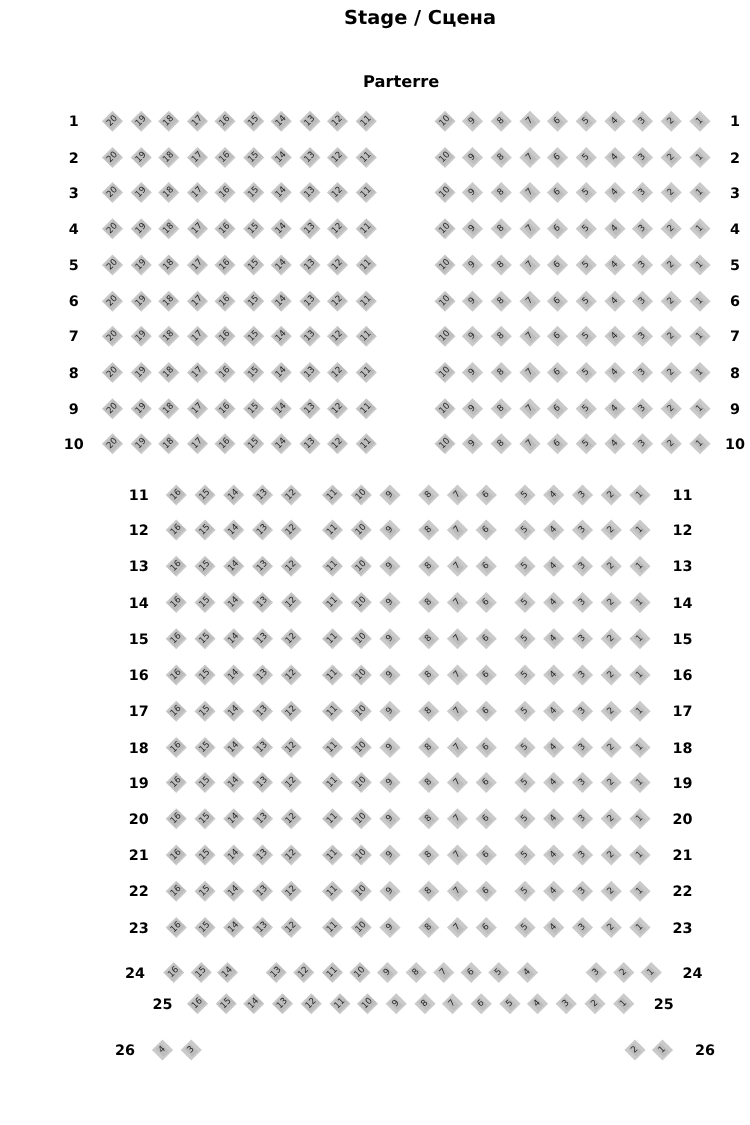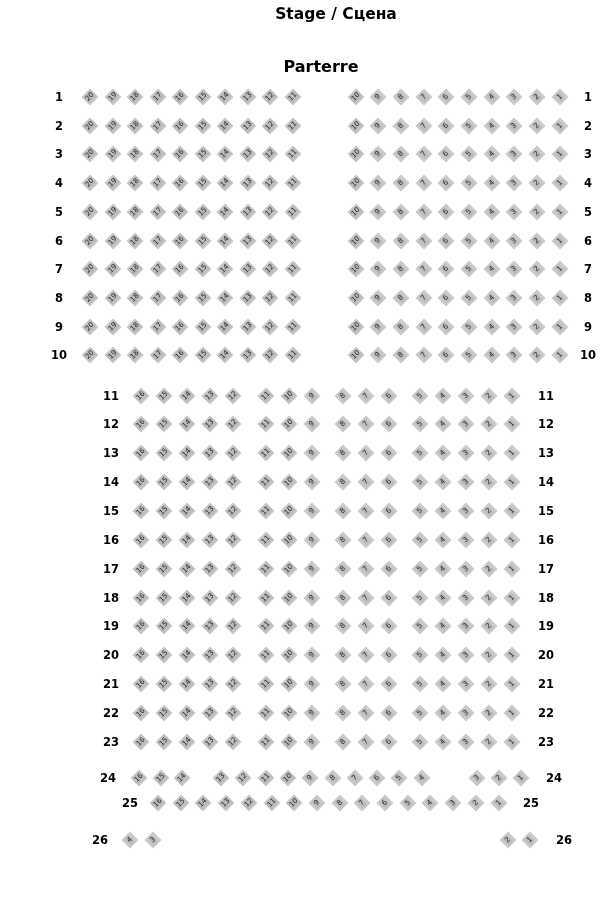--- a/index.html
+++ b/index.html
@@ -12,21 +12,21 @@
   }
   .stage-title {
     position:absolute; left:336px; top:14px;
     transform:translate(-50%,-50%);
     font-size:15.5px; font-weight:bold; color:#000;
     white-space:nowrap;
   }
   .section-title {
     position:absolute; left:321px; top:66px;
     transform:translate(-50%,-50%);
-    font-size:16px; font-weight:bold; color:#000;
+    font-size:13px; font-weight:bold; color:#000;
     white-space:nowrap;
   }
   #seatmap { position:absolute; inset:0; }
   .row-label {
     position:absolute;
     transform:translate(-50%,-50%);
     font-size:11.5px; font-weight:bold; color:#000;
     white-space:nowrap;
   }
   .seat {

